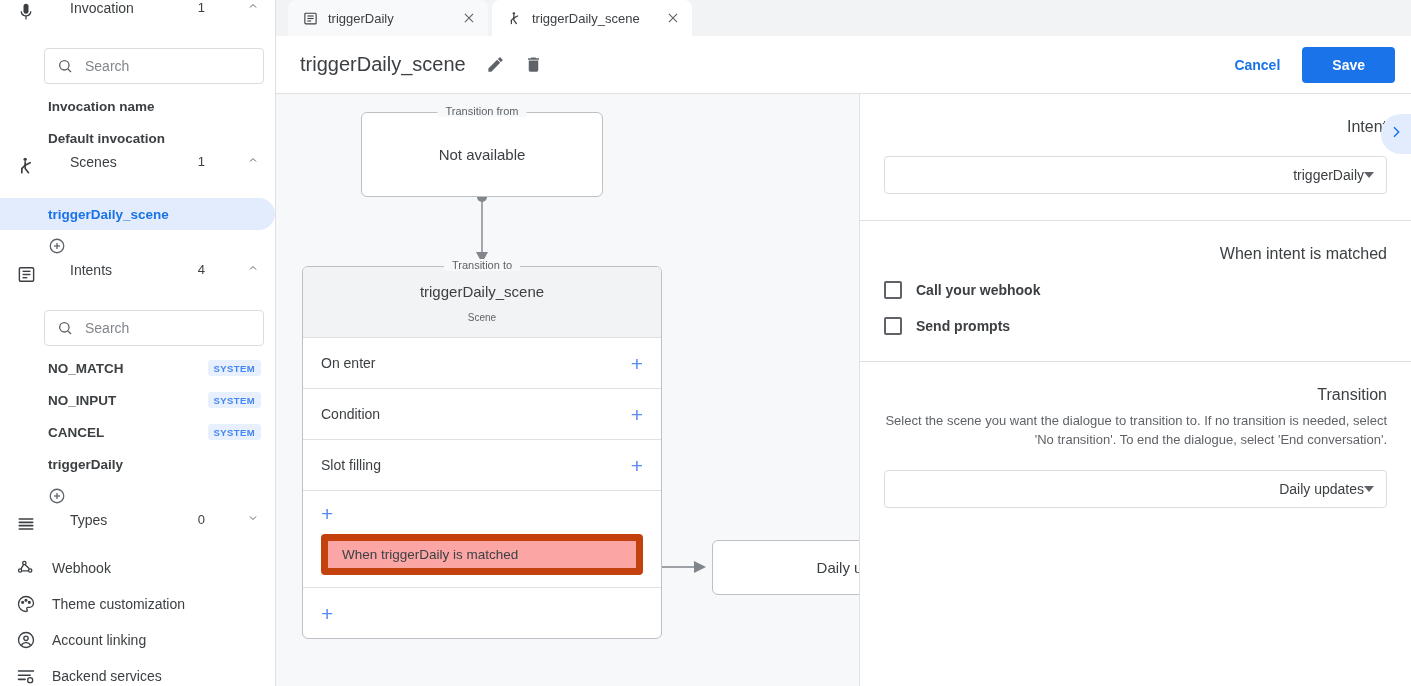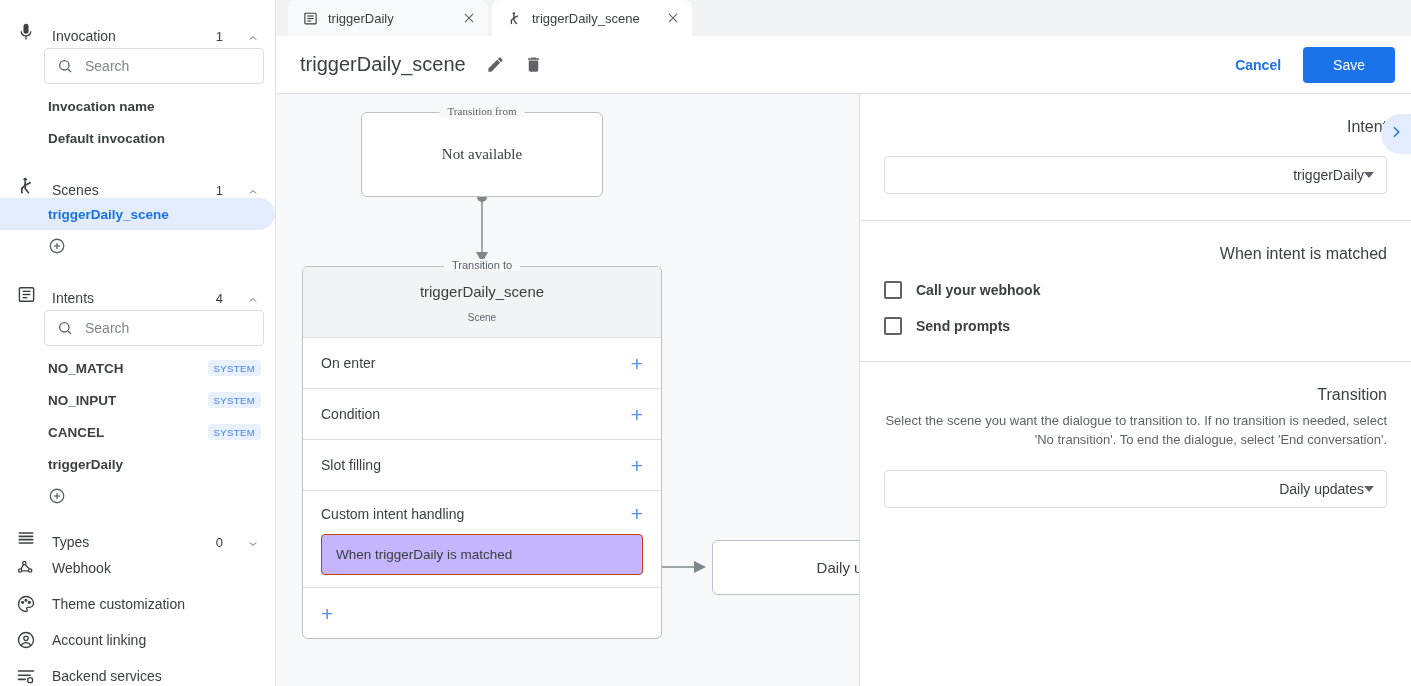--- a/index.html
+++ b/index.html
@@ -14,22 +14,22 @@
   
   .sidebar {
     width: 276px; height: 686px;
     background: #ffffff;
     border-right: 1px solid #dfe1e5;
     position: relative;
     flex: 0 0 276px;
     overflow: hidden;
   }
   .sec-head {
-    height: 44px; display: flex; align-items: flex-end;
-    padding: 0 16px 0 14px; gap: 14px; cursor: pointer;
+    height: 44px; display: flex; align-items: flex-start;
+    padding: 0 16px 0 14px; gap: 32px; cursor: pointer;
   }
   .sec-head .ico { width: 24px; height: 24px; flex: 0 0 24px; display:flex; align-items:center; justify-content:center; color:#3c4043; }
   .sec-head .lbl { flex: 1; font-size: 14px; color: #3c4043; }
   .sec-head .cnt { font-size: 13px; color: #3c4043; margin-right: 10px; }
   .sec-head .chev { width: 12px; height: 12px; color:#5f6368; display:flex;align-items:center;justify-content:center; }
 
   .searchbox {
     margin: 4px 11px 6px 44px;
     height: 36px; border: 1px solid #dadce0; border-radius: 4px;
     display: flex; align-items: center; gap: 12px; padding: 0 12px;
@@ -43,21 +43,21 @@
   .searchbox input::placeholder { color: #80868b; }
 
   .list-item {
     height: 32px; display: flex; align-items: center;
     padding-left: 48px; padding-right: 14px; font-size: 13.5px;
     font-weight: bold; color: #3c4043; cursor: pointer;
   }
   .list-item.active { background: #e3ecfd; border-radius: 0 16px 16px 0; color: #1a73e8; }
   .list-item .nm { flex: 1; }
   .badge {
-    background: #e8f0fe; color: #4285f4; font-size: 9.5px; font-weight: normal;
+    background: #e8f0fe; color: #4285f4; font-size: 9.5px; font-weight: bold;
     letter-spacing: .4px; padding: 3px 6px 2px; border-radius: 3px;
   }
 
   .addrow { height: 32px; display: flex; align-items: center; padding-left: 48px; cursor: pointer; }
   .addrow svg { color: #5f6368; }
 
   .nav-item {
     height: 36px; display: flex; align-items: center; gap: 14px;
     padding: 0 16px 0 14px; font-size: 14px; color: #3c4043; cursor: pointer;
   }
@@ -86,62 +86,62 @@
     background: #fff; border-bottom: 1px solid #e0e0e0; flex: 0 0 58px;
   }
   .header .title { font-size: 20px; color: #3c4043; margin-right: 18px; }
   .header .hicon { width: 24px;height:24px;display:flex;align-items:center;justify-content:center;color:#5f6368;margin-right:14px;cursor:pointer;}
   .header .spacer { flex: 1; }
   .btn-cancel {
     font-size: 14px; font-weight: bold; color: #1a73e8; background: none; border: none;
     padding: 8px 14px; cursor: pointer; font-family:"Liberation Sans",sans-serif;
   }
   .btn-save {
-    font-size: 14px; font-weight: normal; color: #fff; background: #1a73e8; border: none;
+    font-size: 14px; font-weight: bold; color: #fff; background: #1a73e8; border: none;
     border-radius: 4px; padding: 10px 30px; cursor: pointer; margin-left: 8px;
     font-family:"Liberation Sans",sans-serif;
   }
 
   .body { flex: 1; display: flex; position: relative; overflow: hidden; }
 
   
   .canvas {
     flex: 1; background: #f7f8fa; position: relative; overflow: hidden;
     border-right: 1px solid #e0e0e0;
   }
 
   .fieldset {
     position: absolute; border: 1px solid #bdc1c6; border-radius: 6px; background: #fff;
   }
   .fieldset > .legend {
     position: absolute; top: -8px; left: 50%; transform: translateX(-50%);
     background: #f7f8fa; padding: 0 8px; font-size: 11px; color: #5f6368; white-space: nowrap;
   }
 
-  #node-from { left: 85px; top: 18px; width: 242px; height: 85px; font-family: Liberation Serif, serif; }
+  #node-from { left: 85px; top: 18px; width: 242px; height: 85px; }
   #node-from .val { height:100%; display:flex; align-items:center; justify-content:center; font-size:15px; color:#3c4043; }
 
   #node-scene {
     left: 26px; top: 172px; width: 360px; border: 1px solid #bdc1c6;
     border-radius: 6px; background: #fff;
   }
   #node-scene .legend { background: #f7f8fa; }
   .scene-head { background: #f1f3f4; padding: 16px 0 14px; text-align: center; border-radius: 5px 5px 0 0; }
   .scene-head .t { font-size: 15px; color: #3c4043; }
   .scene-head .s { font-size: 10px; color: #5f6368; margin-top: 12px; }
   .scene-row {
     border-top: 1px solid #e0e0e0; padding: 8px 18px; display: flex; align-items: center;
     min-height: 51px; cursor: pointer;
   }
   .scene-row .rl { flex: 1; font-size: 14px; color: #3c4043; }
   .scene-row .plus { font-size: 21px; color: #5b8def; line-height: 1; cursor: pointer; }
   .scene-row.stacked { display: block; padding-top: 12px; padding-bottom: 12px; }
   .scene-row.stacked .top { display: flex; align-items: center; }
   .handler-chip {
-    margin-top: 10px; border: 1px solid #c2410c; background: #c4b5fd; border-radius: 4px;
+    margin-top: 10px; border: 7px solid #c2410c; background: #fca5a5; border-radius: 4px;
     height: 41px; display: flex; align-items: center; padding-left: 14px;
     font-size: 13.5px; color: #3c4043; position: relative;
   }
 
   #node-target { left: 436px; top: 446px; width: 300px; height: 55px; }
   #node-target .val { height:100%; display:flex; align-items:center; justify-content:center; font-size:15px; color:#3c4043; }
 
   .connector { position: absolute; pointer-events: none; }
 
   
@@ -435,21 +435,20 @@
           <div class="scene-row">
             <span class="rl">Condition</span>
             <span class="plus">+</span>
           </div>
           <div class="scene-row">
             <span class="rl">Slot filling</span>
             <span class="plus">+</span>
           </div>
           <div class="scene-row stacked">
             <div class="top">
-              <span class="rl">Custom intent handling</span>
               <span class="plus">+</span>
             </div>
             <div class="handler-chip">When triggerDaily is matched</div>
           </div>
           <div class="scene-row">
             <span class="plus">+</span>
           </div>
         </div>
 
         <div class="fieldset" id="node-target">

